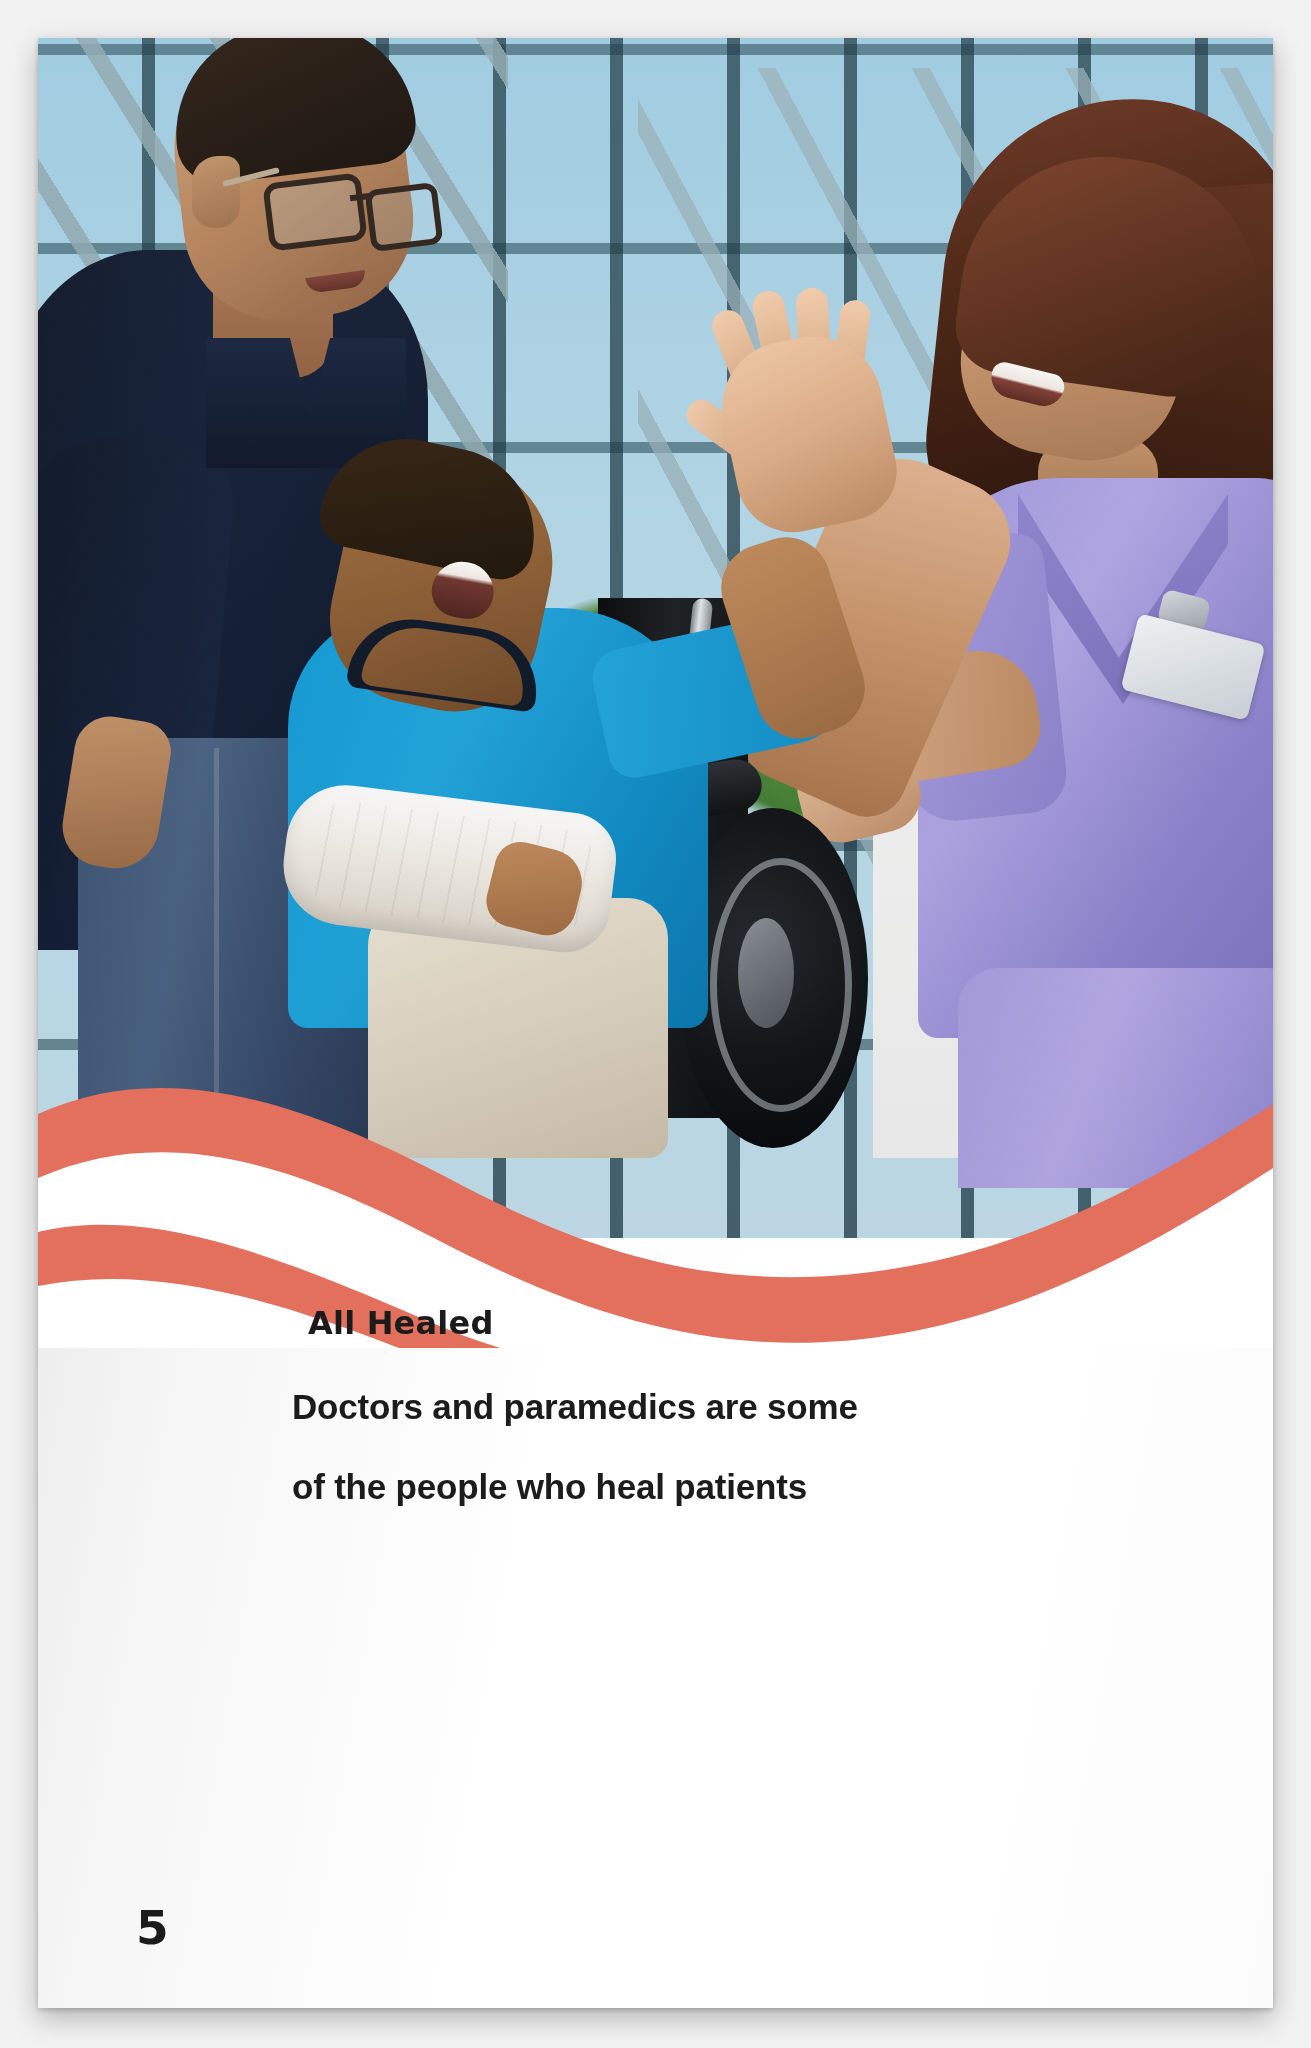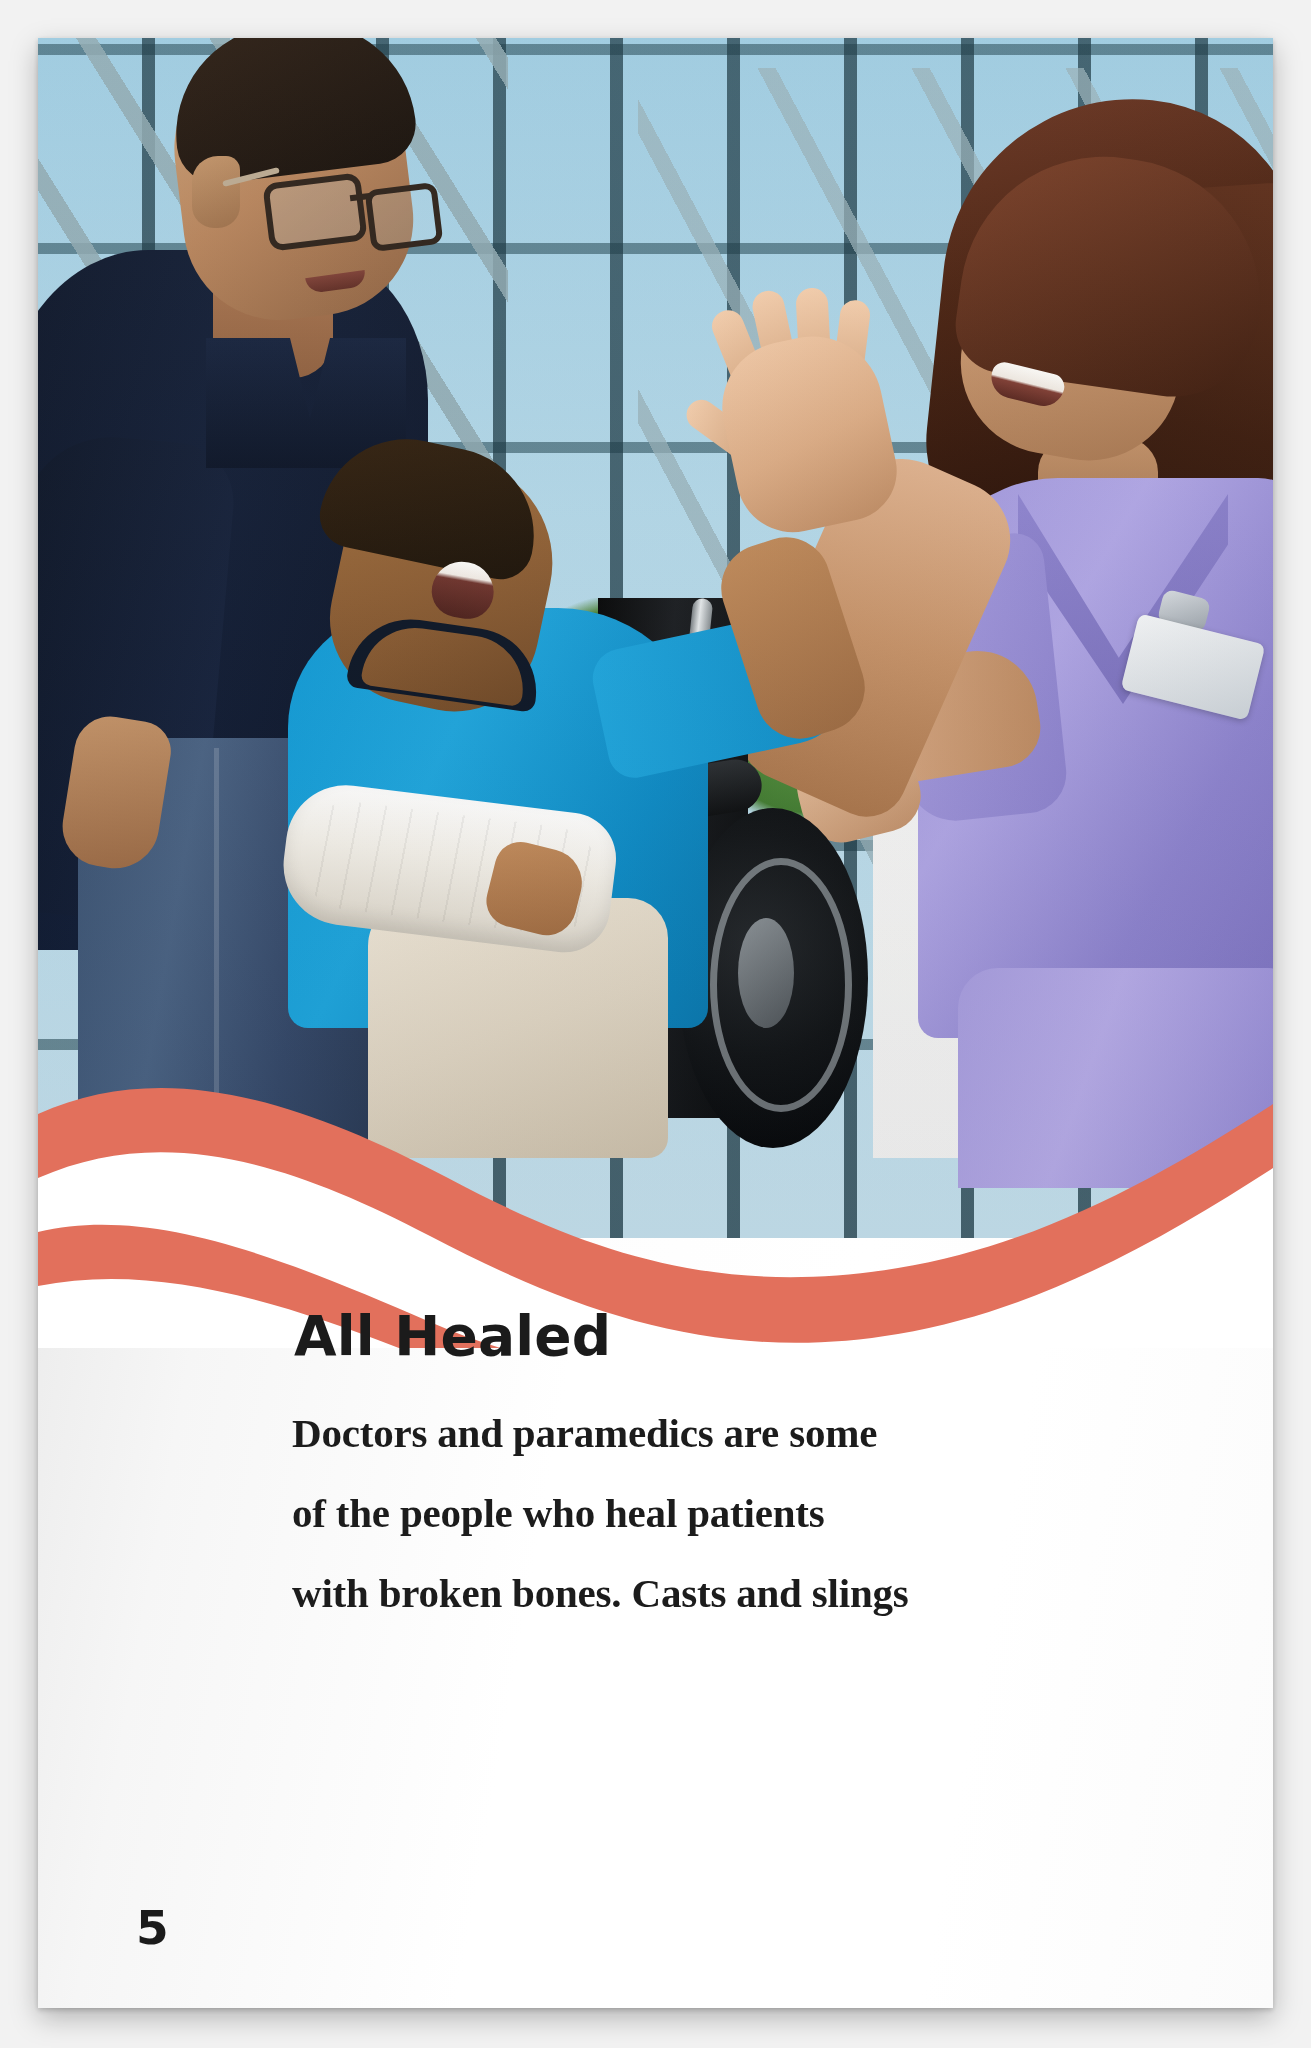--- a/index.html
+++ b/index.html
@@ -214,27 +214,27 @@
   #swoosh svg{display:block;width:1235px;height:330px;}
 
   
   #lower-white{position:absolute;left:0;top:1254px;width:1235px;height:716px;
     background:linear-gradient(100deg,#ededed 0%,#f6f6f6 12%,#ffffff 40%,#ffffff 74%,#fbfbfb 100%);}
 
   
   #text-block{position:absolute;left:254px;top:1268px;width:900px;}
   #section-title{
     font-family:"DejaVu Sans",sans-serif;
-    font-weight:bold;font-size:55px;letter-spacing:.2px;color:#1b1b1b;
-    margin:0 0 26px 2px;line-height:1.1;
+    font-weight:bold;font-size:32px;letter-spacing:.2px;color:#1b1b1b;
+    margin:0 0 26px 16px;line-height:1.1;
   }
   #body-copy{margin:0;}
   .body-line{
-    font-family:Liberation Serif, serif;
-    font-size:41px;font-weight:600;color:#1c1c1c;
+    font-family:Liberation Sans, sans-serif;
+    font-size:35px;font-weight:600;color:#1c1c1c;
     line-height:80px;white-space:nowrap;letter-spacing:-.2px;
   }
   #page-number{
     position:absolute;left:98px;top:1862px;
     font-family:"DejaVu Sans",sans-serif;
     font-weight:bold;font-size:47px;color:#1b1b1b;letter-spacing:1px;
   }
 </style>
 </head>
 <body>
@@ -327,19 +327,18 @@
       <path d="M1235,170 C1130,250 1010,312 874,334 C760,352 660,344 600,330
                C690,336 800,318 900,282 C1030,236 1150,168 1235,112 Z" fill="#e2705c" opacity="0"></path>
     </svg>
   </div>
 
   <div id="text-block">
     <h2 id="section-title">All Healed</h2>
     <div id="body-copy">
       <div class="body-line">Doctors and paramedics are some</div>
       <div class="body-line">of the people who heal patients</div>
-      <div class="body-line">with broken bones. Casts and slings</div>
     </div>
   </div>
 
   <div id="page-number">5</div>
 
 </div>
 
 </body></html>

